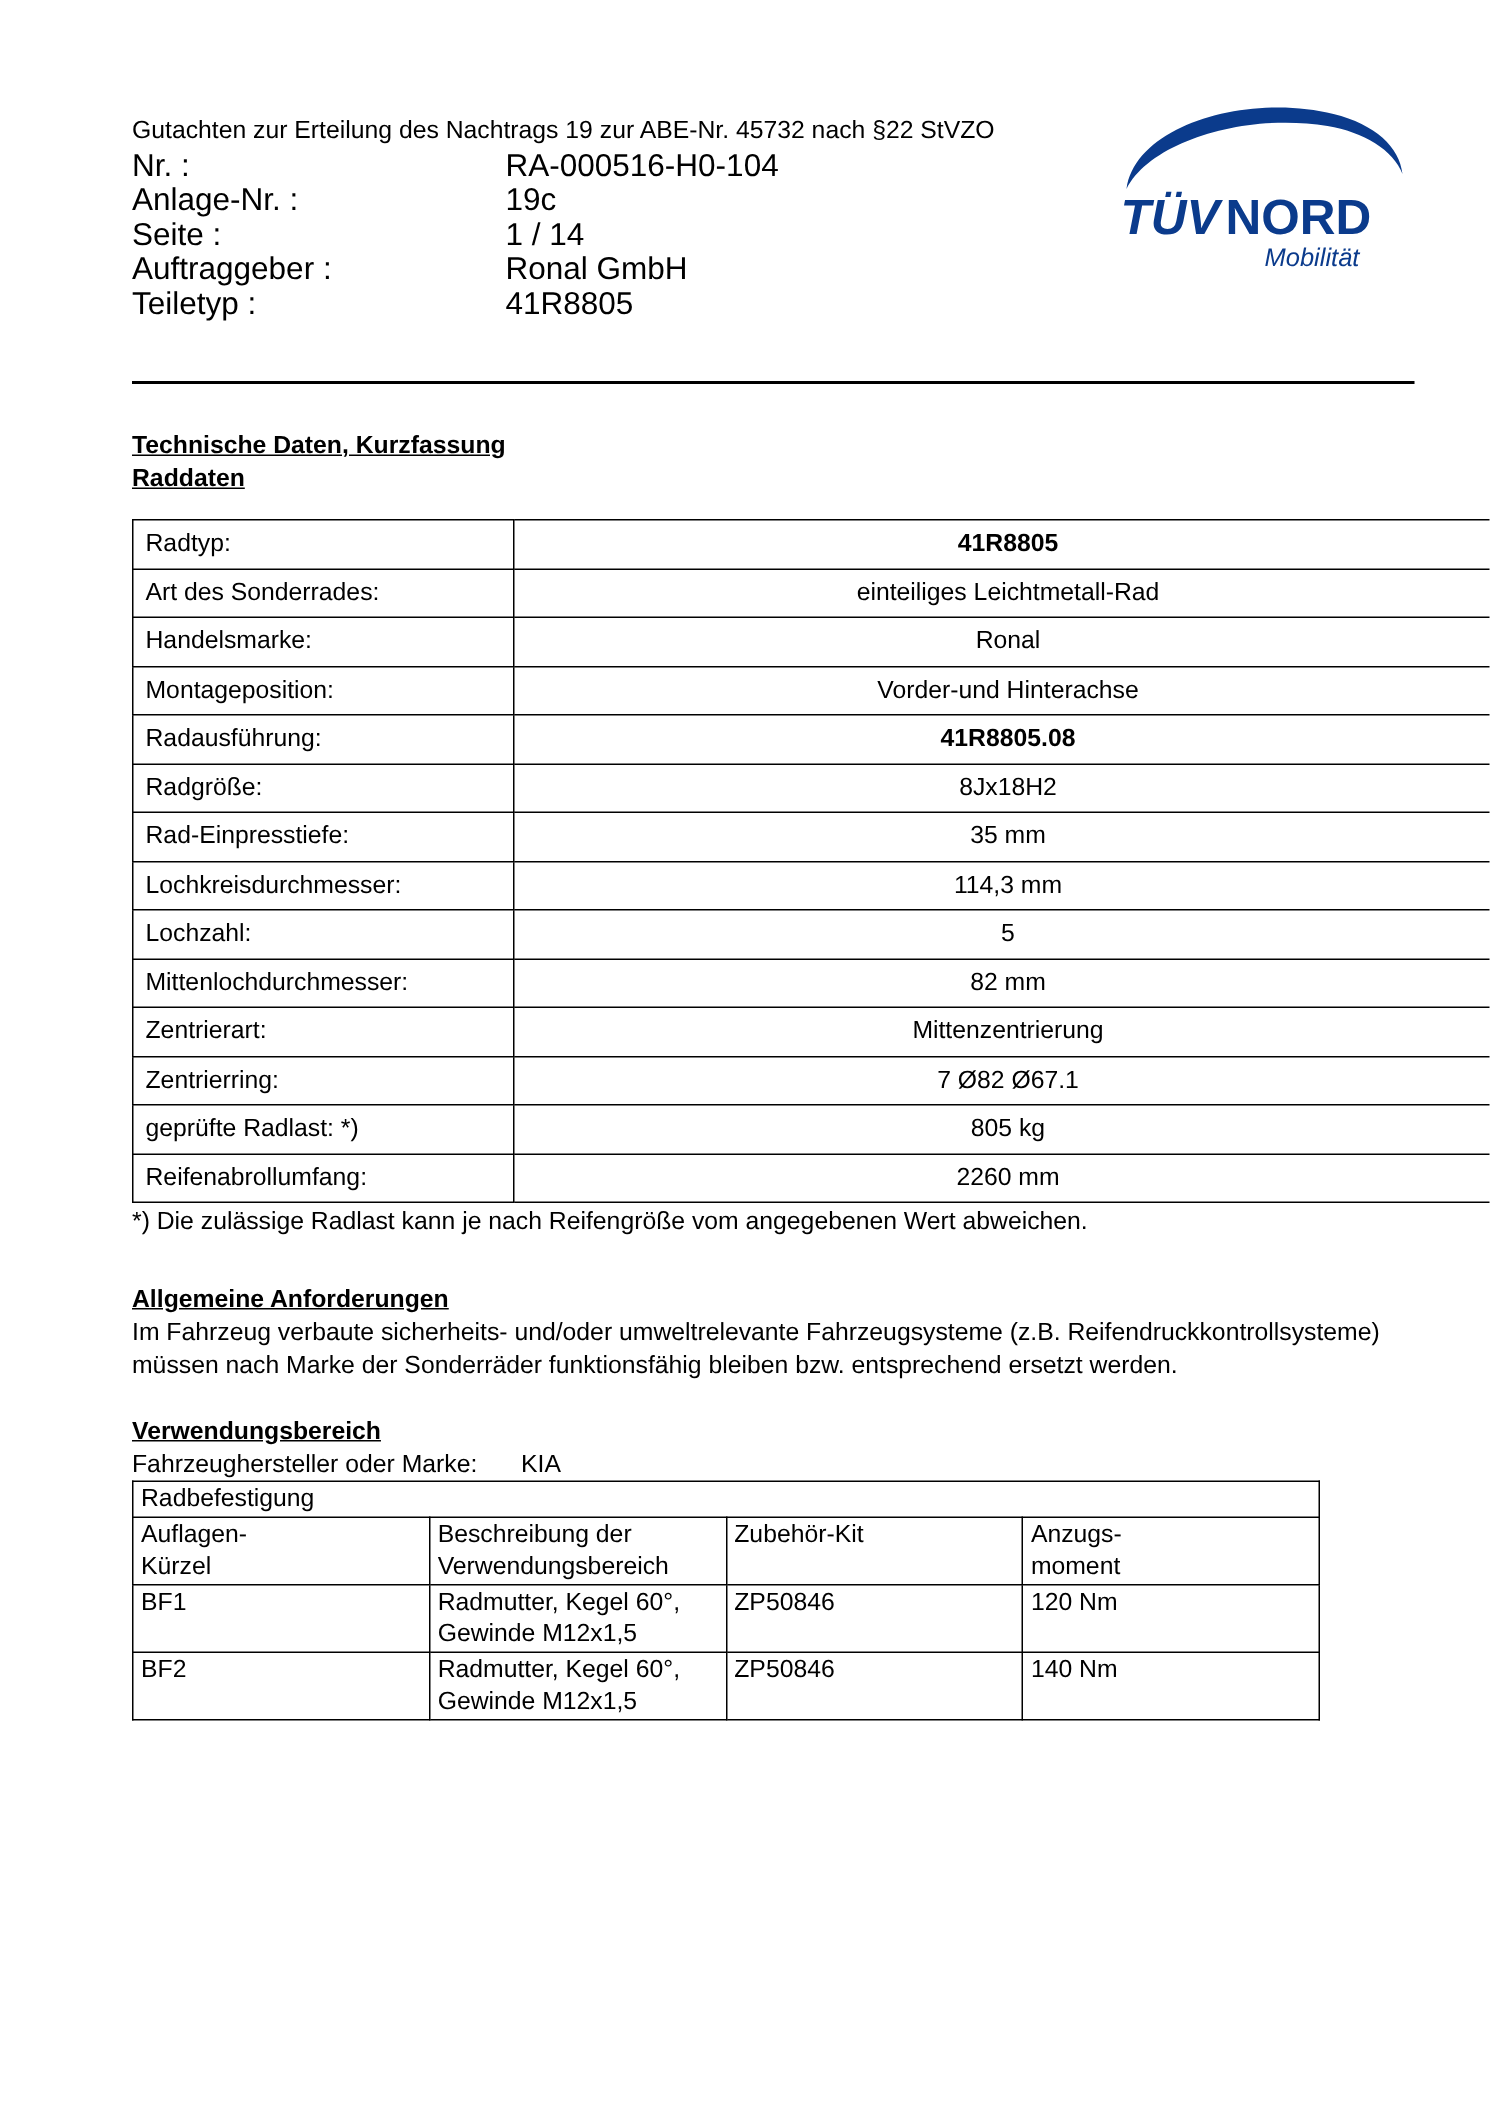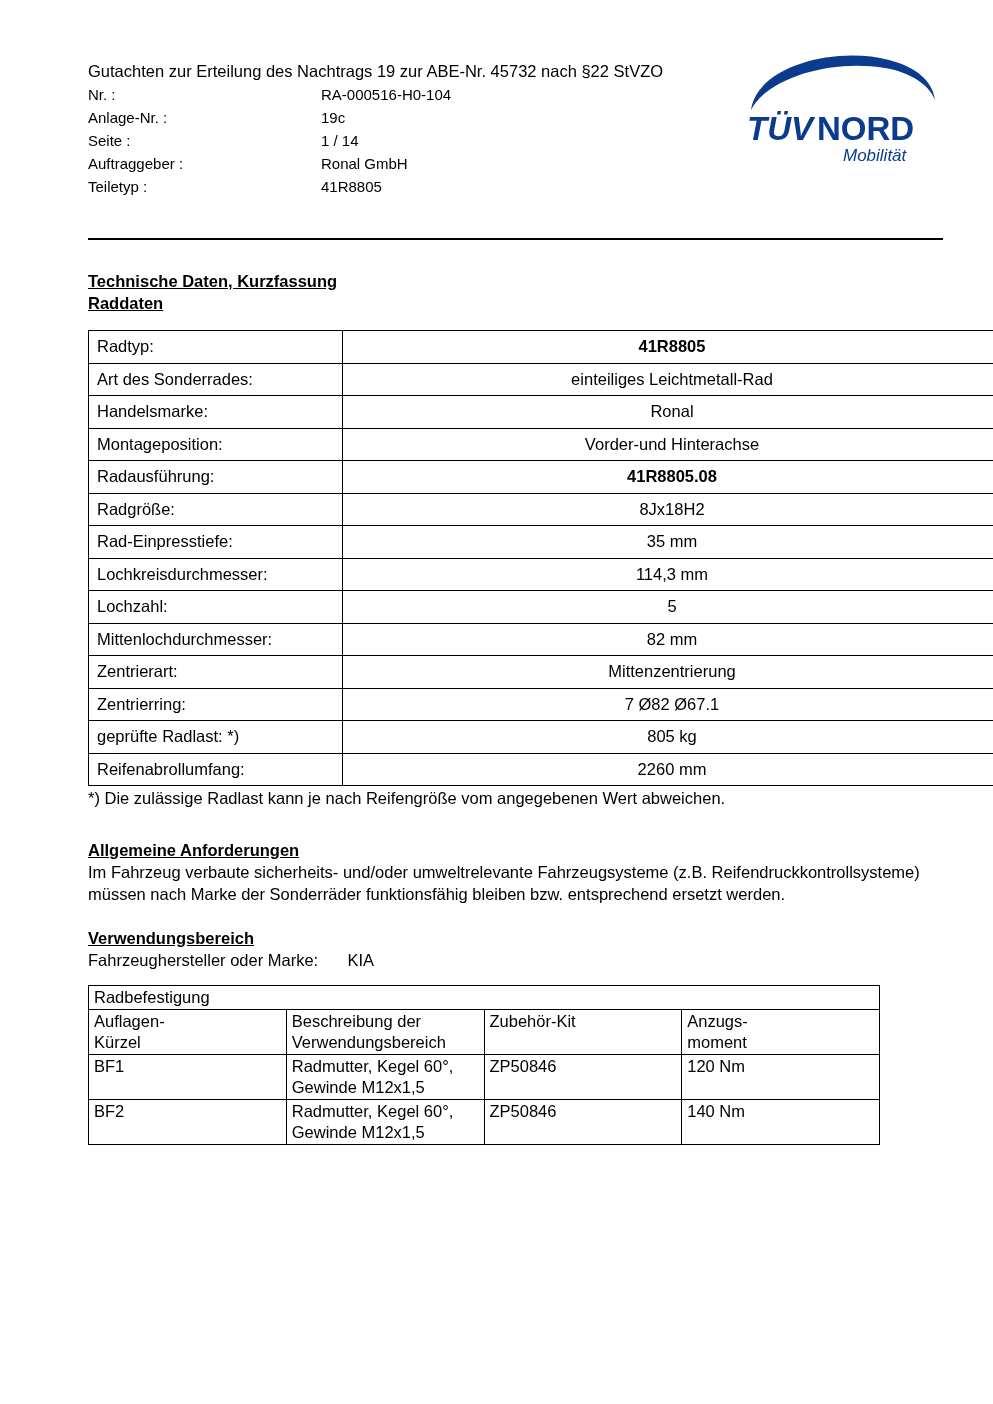--- a/index.html
+++ b/index.html
@@ -17,41 +17,42 @@
   }
   .page {
     position: absolute;
     left: 0; top: 0;
     width: 993px;
     height: 1404px;
   }
   .content {
     position: absolute;
     left: 88px;
-    top: 60px;
+    top: 76px;
     width: 855px;
   }
 
   
   .header {
     position: relative;
     min-height: 160px;
   }
   .header-title {
     font-size: 16.5px;
     line-height: 23px;
     white-space: nowrap;
   }
   .header-rows {
     margin-top: 0px;
   }
   .hrow {
     display: flex;
-    font-size: 15px;
+    font-size: 21px;
     line-height: 23px;
+    gap: 16px;
   }
   .hrow .lbl {
     width: 233px;
     flex: 0 0 233px;
   }
   .hrow .val {
     flex: 1 1 auto;
   }
 
   
@@ -114,21 +115,20 @@
     font-size: 16.5px;
     line-height: 21px;
     margin-top: 2px;
   }
 
   
   table.bf {
     border-collapse: collapse;
     width: 792px;
     table-layout: fixed;
-    margin-top: 14px;
   }
   table.bf td {
     border: 1px solid #000;
     font-size: 16.5px;
     padding: 1px 5px;
     vertical-align: top;
     line-height: 21px;
   }
   .bf-title-cell { }
   .col-a { width: 108px; }

